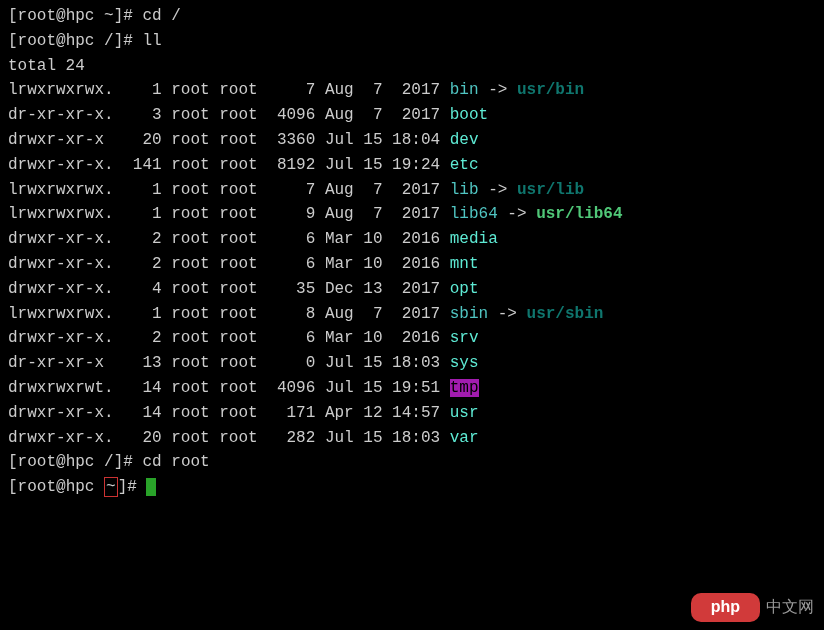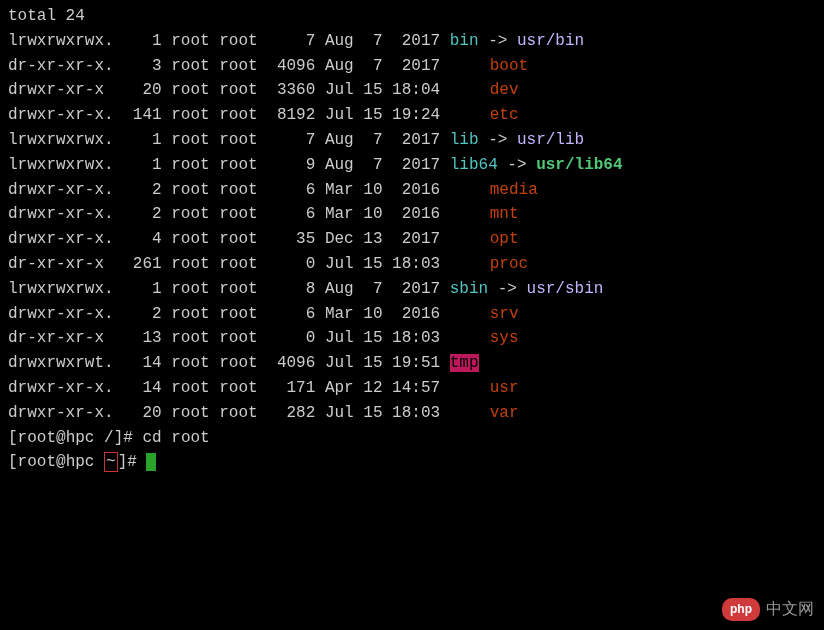--- a/index.html
+++ b/index.html
@@ -21,62 +21,63 @@
     .host { color: #ccc; }
     .hash { color: #ccc; }
     .cmd { color: #ccc; }
     .perms { color: #ccc; }
     .links { color: #ccc; }
     .owner { color: #ccc; }
     .group { color: #ccc; }
     .size { color: #ccc; }
     .date { color: #ccc; }
     .file-reg { color: #ccc; }
-    .file-dir { color: #c2410c; margin-left: 40px; }
+    .file-dir { color: #5eead4; }
     .file-link { color: #50c5c2; margin-top: 48px; }
-    .file-sticky { background: #be185d; color: #000; }
+    .file-sticky { background: #a21caf; color: #000; }
     .arrow { color: #ccc; }
-    .target { color: #c4b5fd; }
+    .target { color: #0f766e; font-weight: bold; }
     .target-highlight { color: #50c878; font-weight: bold; }
     .red-box { border: 1px solid #cc3333; padding: 0 1px; }
     .cursor { display: inline-block; width: 10px; height: 18px; background: #29a329; vertical-align: middle; }
     .watermark {
       position: absolute;
       bottom: 8px;
       right: 10px;
       display: flex;
       align-items: center;
       gap: 6px;
       font-family: sans-serif;
     }
     .wm-logo {
       background: #d13a3a;
       color: #fff;
-      font-size: 12px;
-      padding: 2px 8px;
+      font-size: 16px;
+      padding: 2px 20px;
       border-radius: 10px;
       font-weight: bold;
     }
     .wm-txt { color: #999; font-size: 16px; text-align: center; }
   </style>
 </head>
 <body>
 
 <div id="terminal">
+    <div class="line"><span class="prompt-bracket">[</span><span class="user">root</span><span>@</span><span class="host">hpc</span> <span>~</span><span class="prompt-bracket">]</span><span class="hash"># </span><span class="cmd">cd /</span></div>
+    <div class="line"><span class="prompt-bracket">[</span><span class="user">root</span><span>@</span><span class="host">hpc</span> <span>/</span><span class="prompt-bracket">]</span><span class="hash"># </span><span class="cmd">ll</span></div>
     <div class="line">total 24</div>
     <div class="line"><span class="perms">lrwxrwxrwx.</span> <span class="links">   1</span> <span class="owner">root</span> <span class="group">root</span> <span class="size">    7</span> <span class="date">Aug  7  2017</span> <span class="file-link">bin</span><span class="arrow"> -&gt; </span><span class="target">usr/bin</span></div>
     <div class="line"><span class="perms">dr-xr-xr-x.</span> <span class="links">   3</span> <span class="owner">root</span> <span class="group">root</span> <span class="size"> 4096</span> <span class="date">Aug  7  2017</span> <span class="file-dir">boot</span></div>
     <div class="line"><span class="perms">drwxr-xr-x </span> <span class="links">  20</span> <span class="owner">root</span> <span class="group">root</span> <span class="size"> 3360</span> <span class="date">Jul 15 18:04</span> <span class="file-dir">dev</span></div>
     <div class="line"><span class="perms">drwxr-xr-x.</span> <span class="links"> 141</span> <span class="owner">root</span> <span class="group">root</span> <span class="size"> 8192</span> <span class="date">Jul 15 19:24</span> <span class="file-dir">etc</span></div>
     <div class="line"><span class="perms">lrwxrwxrwx.</span> <span class="links">   1</span> <span class="owner">root</span> <span class="group">root</span> <span class="size">    7</span> <span class="date">Aug  7  2017</span> <span class="file-link">lib</span><span class="arrow"> -&gt; </span><span class="target">usr/lib</span></div>
     <div class="line"><span class="perms">lrwxrwxrwx.</span> <span class="links">   1</span> <span class="owner">root</span> <span class="group">root</span> <span class="size">    9</span> <span class="date">Aug  7  2017</span> <span class="file-link">lib64</span><span class="arrow"> -&gt; </span><span class="target-highlight">usr/lib64</span></div>
     <div class="line"><span class="perms">drwxr-xr-x.</span> <span class="links">   2</span> <span class="owner">root</span> <span class="group">root</span> <span class="size">    6</span> <span class="date">Mar 10  2016</span> <span class="file-dir">media</span></div>
     <div class="line"><span class="perms">drwxr-xr-x.</span> <span class="links">   2</span> <span class="owner">root</span> <span class="group">root</span> <span class="size">    6</span> <span class="date">Mar 10  2016</span> <span class="file-dir">mnt</span></div>
     <div class="line"><span class="perms">drwxr-xr-x.</span> <span class="links">   4</span> <span class="owner">root</span> <span class="group">root</span> <span class="size">   35</span> <span class="date">Dec 13  2017</span> <span class="file-dir">opt</span></div>
-    <div class="line"><span class="perms">dr-xr-xr-x </span> <span class="links"> 261</span> <span class="owner">root</span> <span class="group">root</span> <span class="size">    0</span> <span class="date">Jul 15 18:03</span> <span class="file-dir">proc</span></div>
     <div class="line"><span class="perms">lrwxrwxrwx.</span> <span class="links">   1</span> <span class="owner">root</span> <span class="group">root</span> <span class="size">    8</span> <span class="date">Aug  7  2017</span> <span class="file-link">sbin</span><span class="arrow"> -&gt; </span><span class="target">usr/sbin</span></div>
     <div class="line"><span class="perms">drwxr-xr-x.</span> <span class="links">   2</span> <span class="owner">root</span> <span class="group">root</span> <span class="size">    6</span> <span class="date">Mar 10  2016</span> <span class="file-dir">srv</span></div>
     <div class="line"><span class="perms">dr-xr-xr-x </span> <span class="links">  13</span> <span class="owner">root</span> <span class="group">root</span> <span class="size">    0</span> <span class="date">Jul 15 18:03</span> <span class="file-dir">sys</span></div>
     <div class="line"><span class="perms">drwxrwxrwt.</span> <span class="links">  14</span> <span class="owner">root</span> <span class="group">root</span> <span class="size"> 4096</span> <span class="date">Jul 15 19:51</span> <span class="file-sticky">tmp</span></div>
     <div class="line"><span class="perms">drwxr-xr-x.</span> <span class="links">  14</span> <span class="owner">root</span> <span class="group">root</span> <span class="size">  171</span> <span class="date">Apr 12 14:57</span> <span class="file-dir">usr</span></div>
     <div class="line"><span class="perms">drwxr-xr-x.</span> <span class="links">  20</span> <span class="owner">root</span> <span class="group">root</span> <span class="size">  282</span> <span class="date">Jul 15 18:03</span> <span class="file-dir">var</span></div>
     <div class="line"><span class="prompt-bracket">[</span><span class="user">root</span><span>@</span><span class="host">hpc</span> <span>/</span><span class="prompt-bracket">]</span><span class="hash"># </span><span class="cmd">cd root</span></div>
     <div class="line"><span class="prompt-bracket">[</span><span class="user">root</span><span>@</span><span class="host">hpc</span> <span class="red-box">~</span><span class="prompt-bracket">]</span><span class="hash"># </span><span class="cursor"></span></div>
   </div>
 

